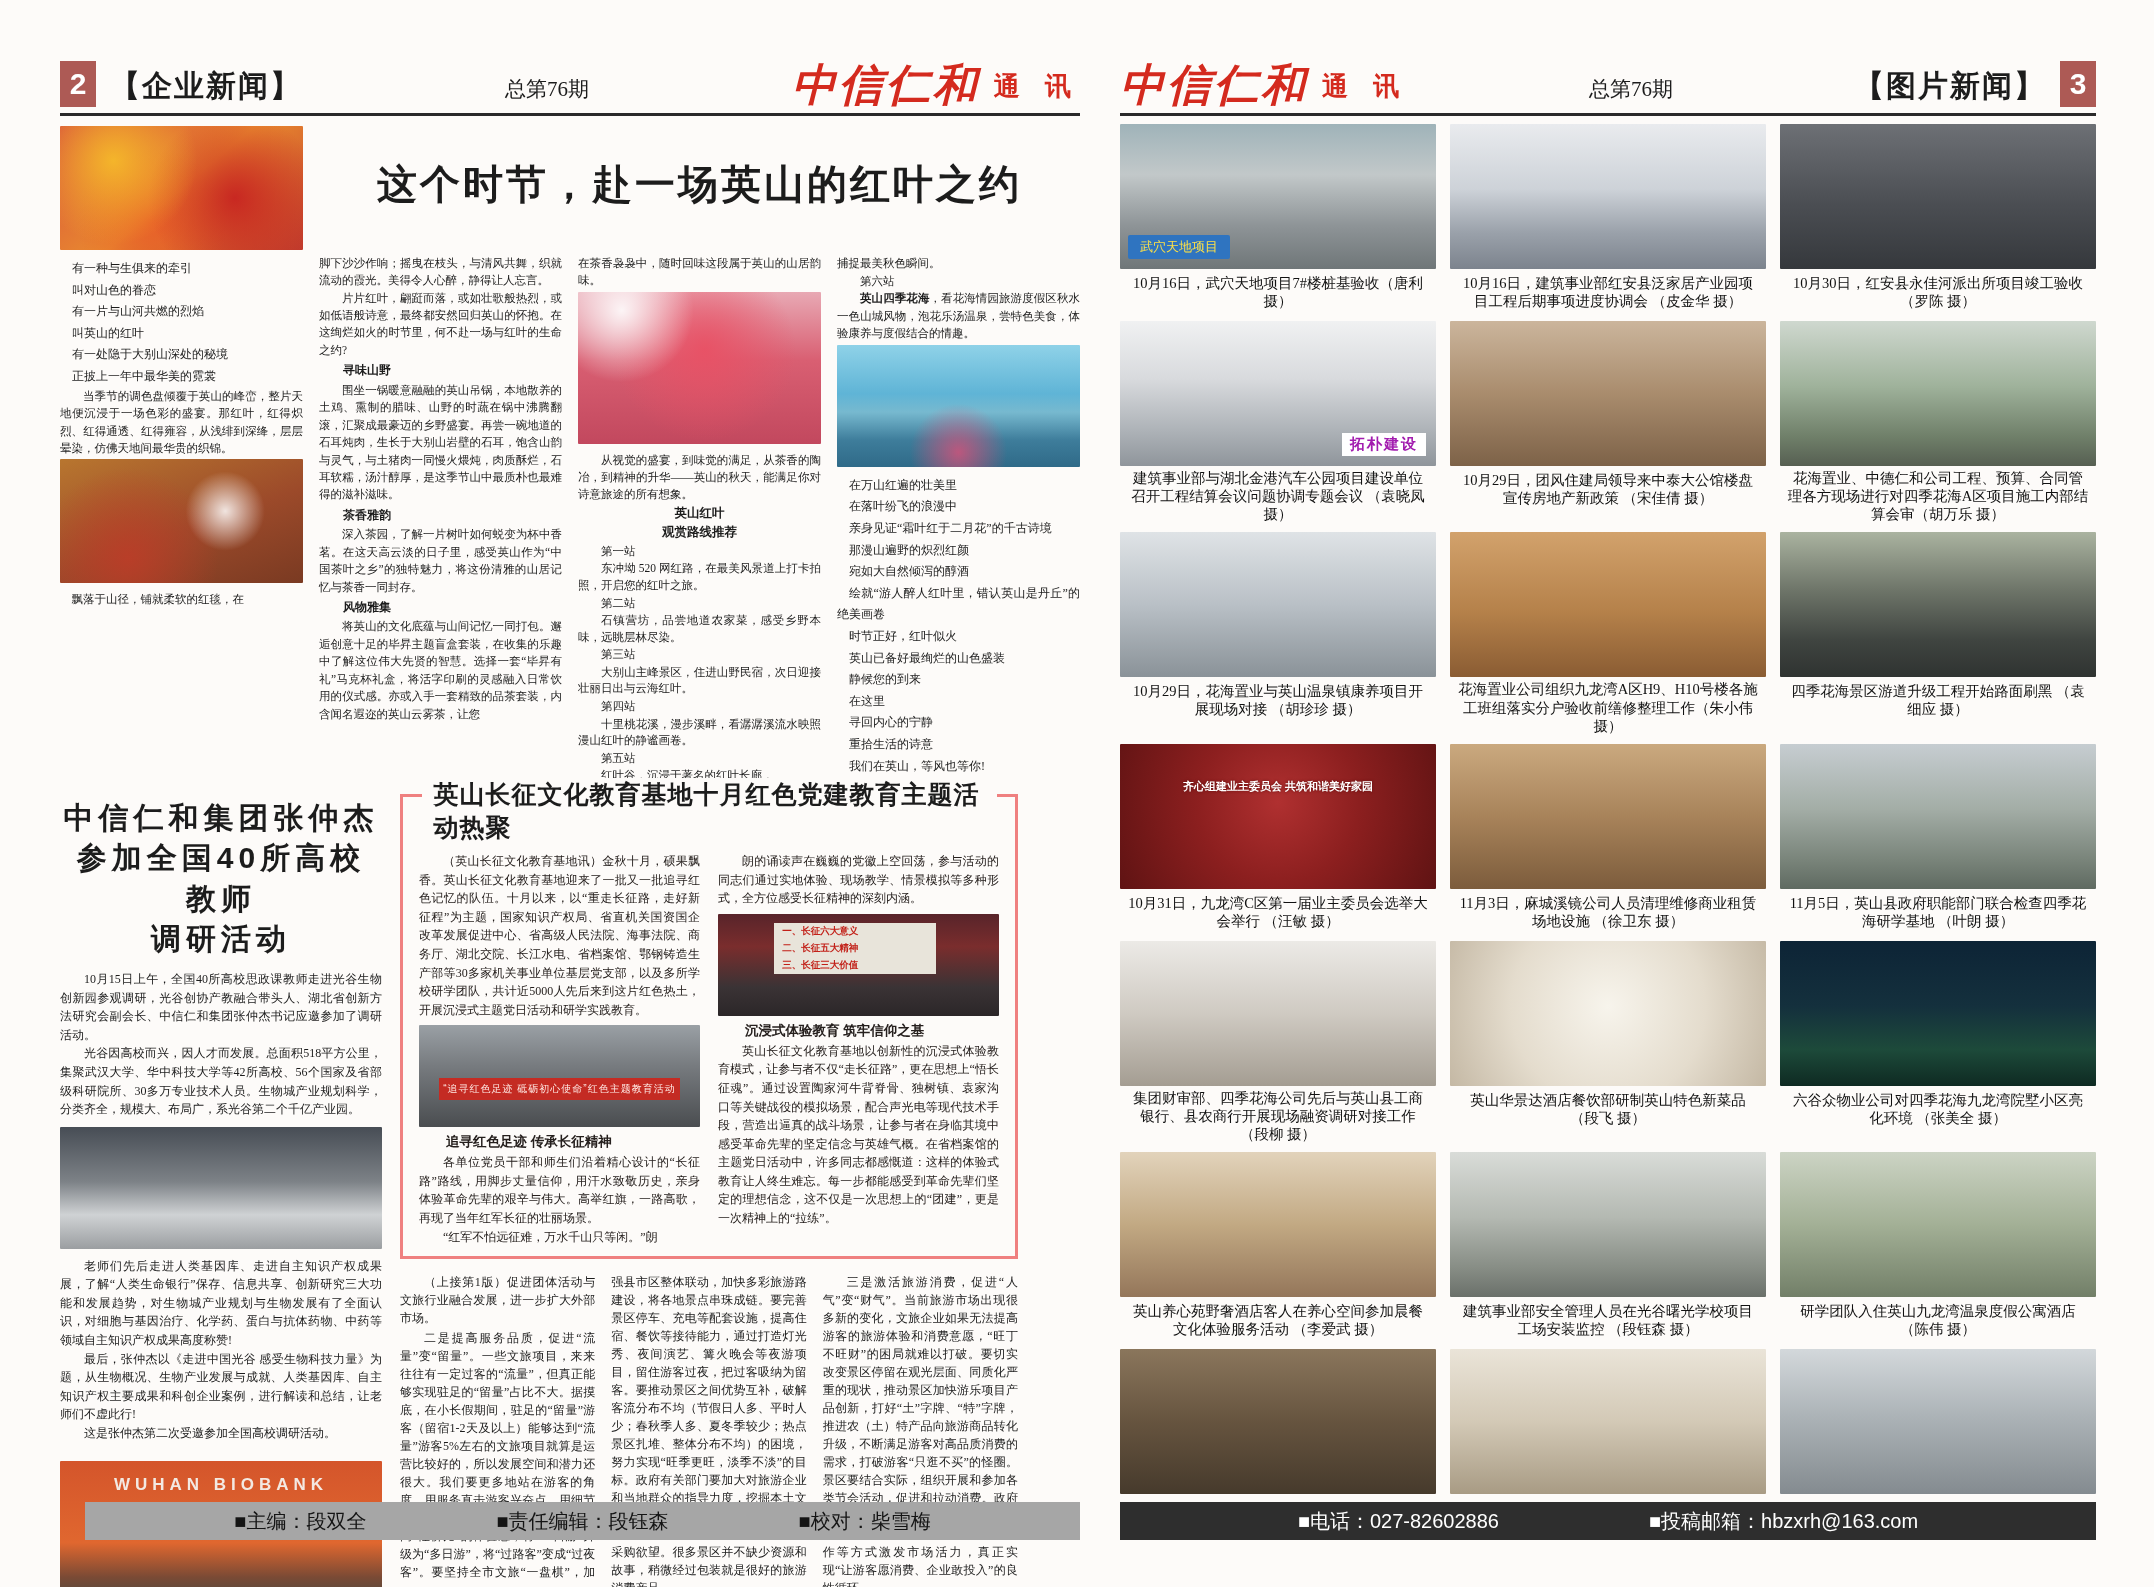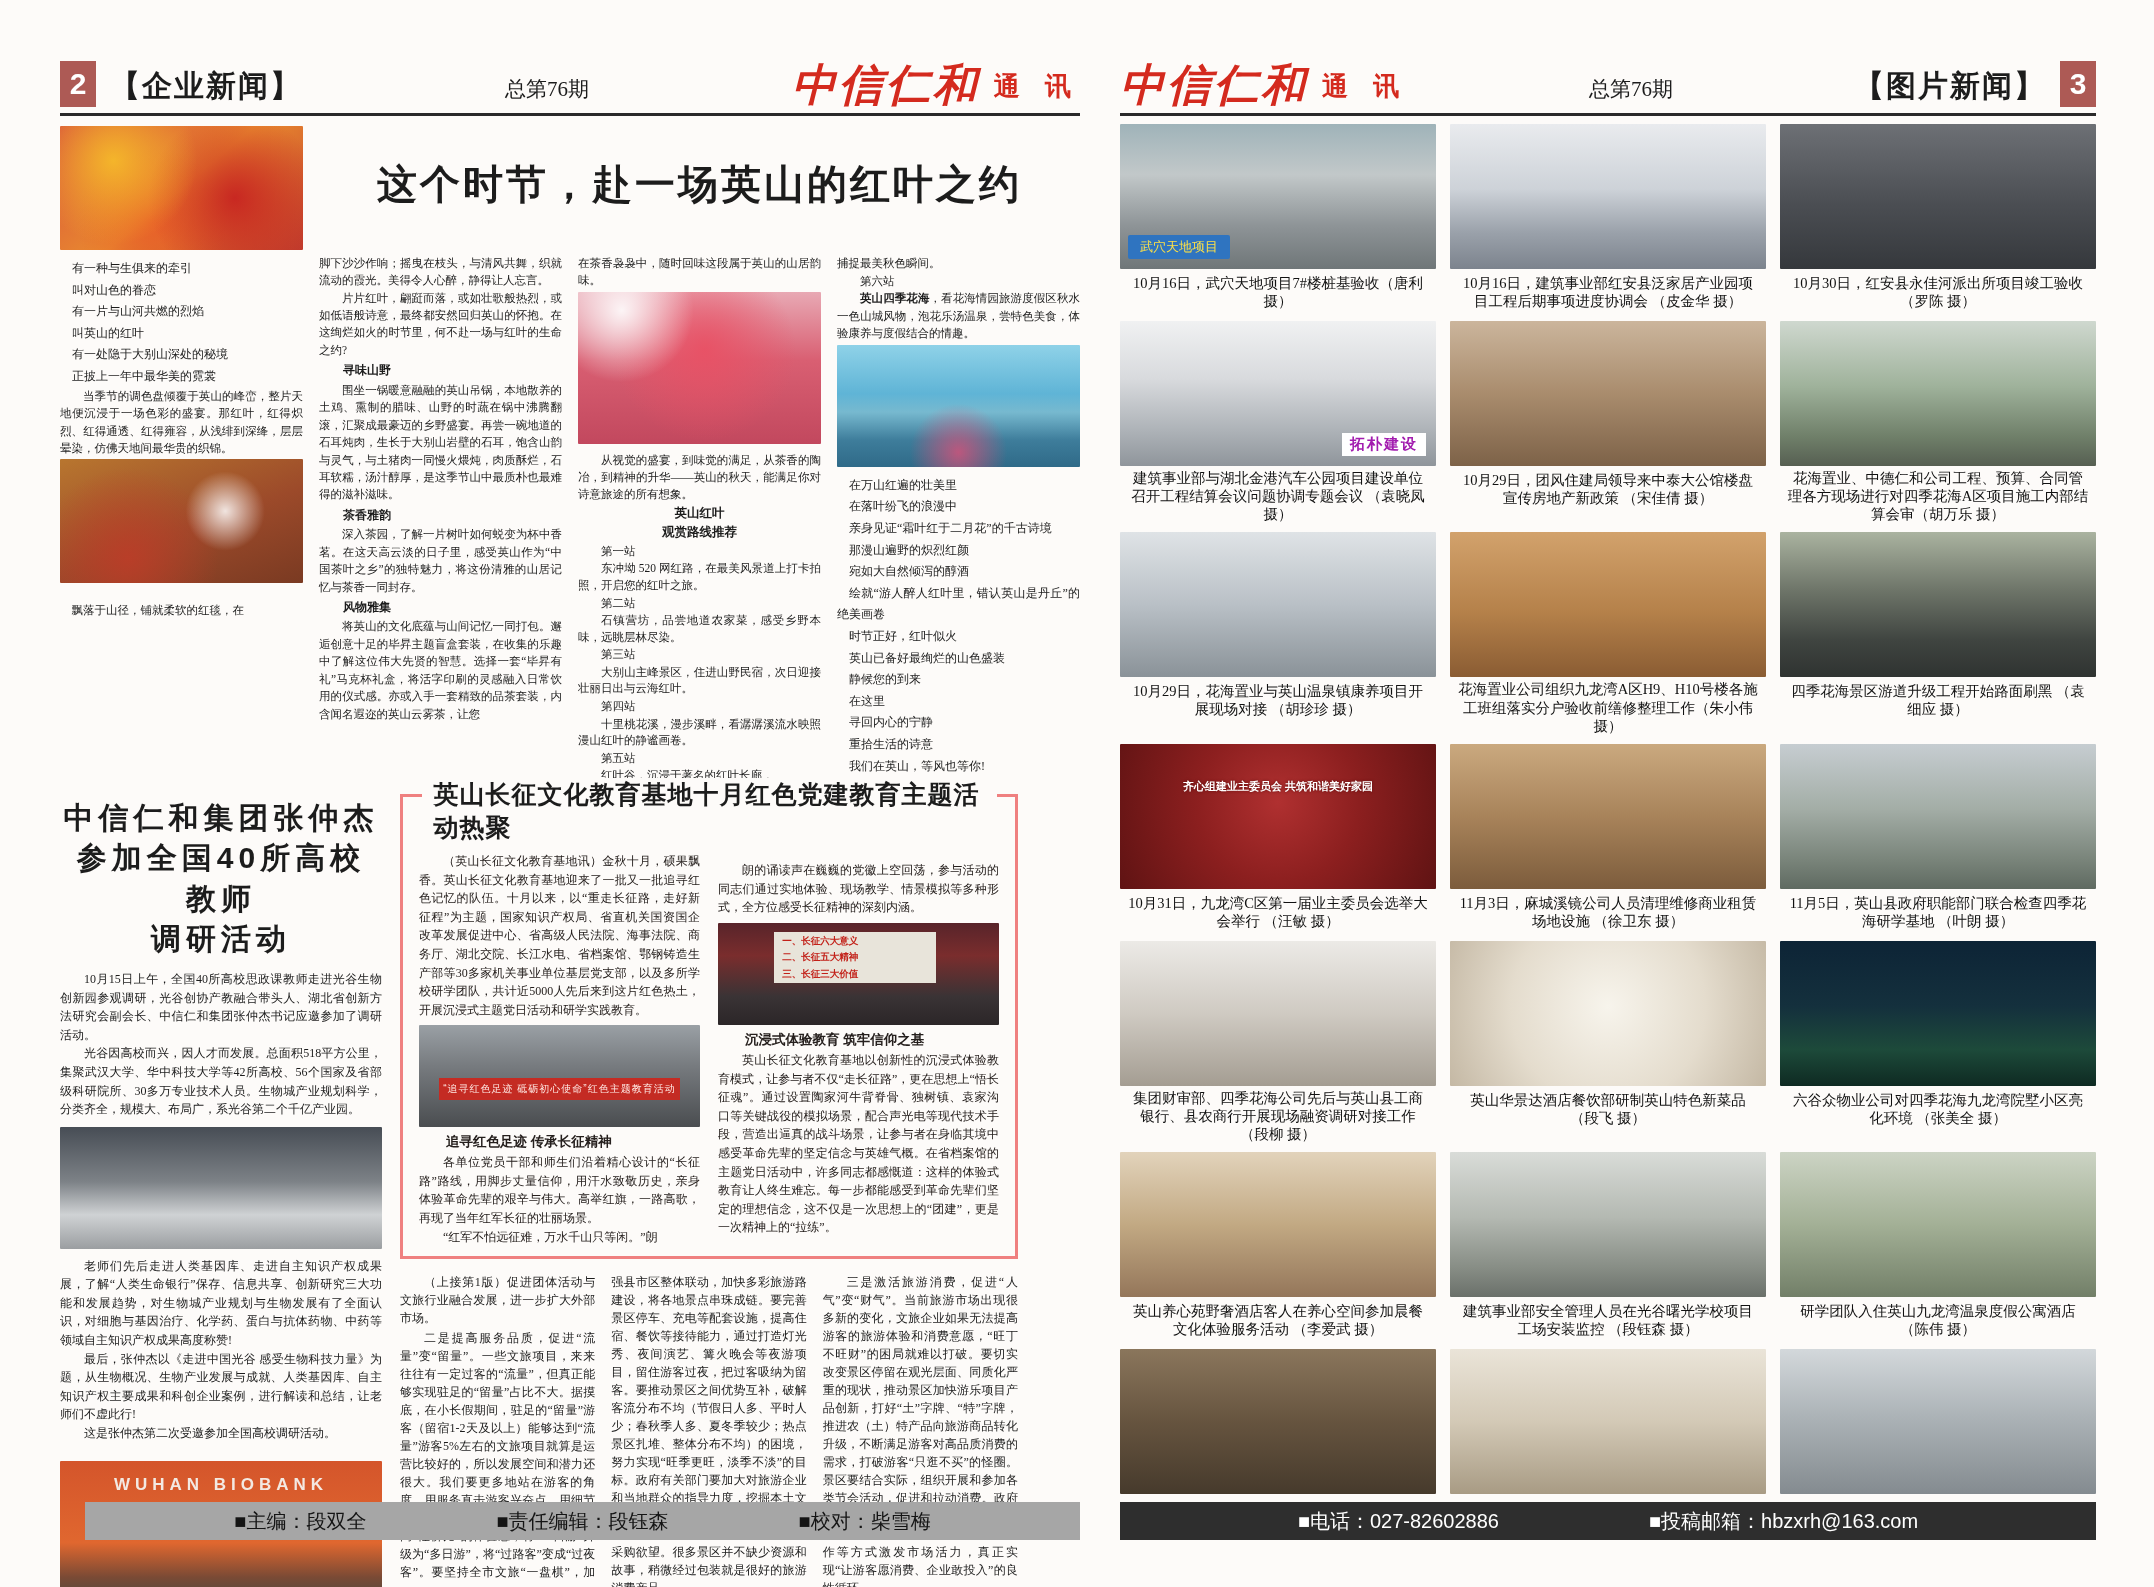--- a/index.html
+++ b/index.html
@@ -32,21 +32,21 @@
       column-gap:16px;margin-top:8px;}
   .a1-title{grid-column:2/5;grid-row:1;text-align:center;font:bold 40px "Liberation Sans",sans-serif;
             letter-spacing:3px;padding:6px 0 16px;}
   .c1{grid-column:1;grid-row:1/3;} .c2{grid-column:2;grid-row:2;} .c3{grid-column:3;grid-row:2;} .c4{grid-column:4;grid-row:2;}
   .a1 .body{font-size:11.5px;line-height:1.52;}
   .poem p{margin:0;text-indent:1em;font-size:12px;line-height:1.8;}
   .subhead{font-weight:bold;text-indent:2em;font-size:12px;margin:2px 0;}
   .chead{font-weight:bold;text-align:center;font-size:12.5px;}
   .st-n{text-indent:2em;font-size:11.5px;line-height:1.6;}
   .st-t{text-indent:2em;font-size:11.5px;line-height:1.45;text-align:justify;}
-  .runline{font-size:11.5px;text-indent:1em;margin-top:19px;}
+  .runline{font-size:11.5px;text-indent:1em;margin-top:8px;}
   .a1 .ph{margin:2px 0 8px;}
   .ph-leaves{height:124px;background:
     radial-gradient(circle at 22% 28%,rgba(245,185,42,.95),transparent 40%),
     radial-gradient(circle at 72% 58%,rgba(198,32,32,.9),transparent 46%),
     radial-gradient(circle at 38% 78%,rgba(232,92,40,.9),transparent 42%),
     linear-gradient(140deg,#d8503c,#e98a2f 50%,#c03a2c);}
   .ph-falls{height:124px;background:
     radial-gradient(circle at 68% 42%,rgba(255,255,255,.85),transparent 22%),
     radial-gradient(circle at 28% 80%,rgba(190,60,40,.85),transparent 45%),
     linear-gradient(160deg,#b8762f,#9c4a2a 55%,#7a3a22);}
@@ -68,21 +68,21 @@
     linear-gradient(180deg,#474d55,#7d8287 45%,#cfd2d4 72%,#9b9ea1);}
   .ph-biobank{height:132px;margin-top:18px;background:
     linear-gradient(180deg,#d4552b,#e0672f 62%,#7a4a35 88%,#5c4a3c);}
   .biobank-label{position:absolute;top:14px;left:0;right:0;text-align:center;color:#f3e9e2;
     font:bold 17px "Liberation Sans",sans-serif;letter-spacing:5px;}
 
   .rightcol{flex:1;min-width:0;padding-right:62px;}
   .a3{border:3px solid #ef8080;padding:0 16px 10px;}
   .a3-title{width:max-content;max-width:95%;margin:-19px auto 8px;padding:0 12px;background:#fdfbf9;
             font:bold 25px "Liberation Sans",sans-serif;letter-spacing:1px;}
-  .a3-cols{display:flex;gap:18px;align-items:center;}
+  .a3-cols{display:flex;gap:18px;}
   .a3col{flex:1;min-width:0;}
   .a3 p{font-size:12px;line-height:1.55;text-align:justify;text-indent:2em;color:#26201e;}
   .a3 .h3{font:bold 13.5px "Liberation Sans",sans-serif;margin:5px 0 2px;}
   .ph-groupred{height:102px;margin:6px 0;background:
     linear-gradient(180deg,#9aa0a5 0%,#777b7f 40%,#4a4d50 100%); text-decoration: underline;}
   .banner{position:absolute;left:7%;right:7%;top:52%;background:#c42b23;color:#ffe9e4;
     font:10px "Liberation Sans",sans-serif;text-align:center;padding:4px 2px;letter-spacing:1px;}
   .ph-lecture{height:102px;margin:6px 0;background:
     linear-gradient(180deg,#58242a 0%,#7a2d2d 32%,#3a3335 72%,#2b2628);}
   .screen{position:absolute;left:20%;top:9%;width:52%;height:46%;background:#e8e4da;

